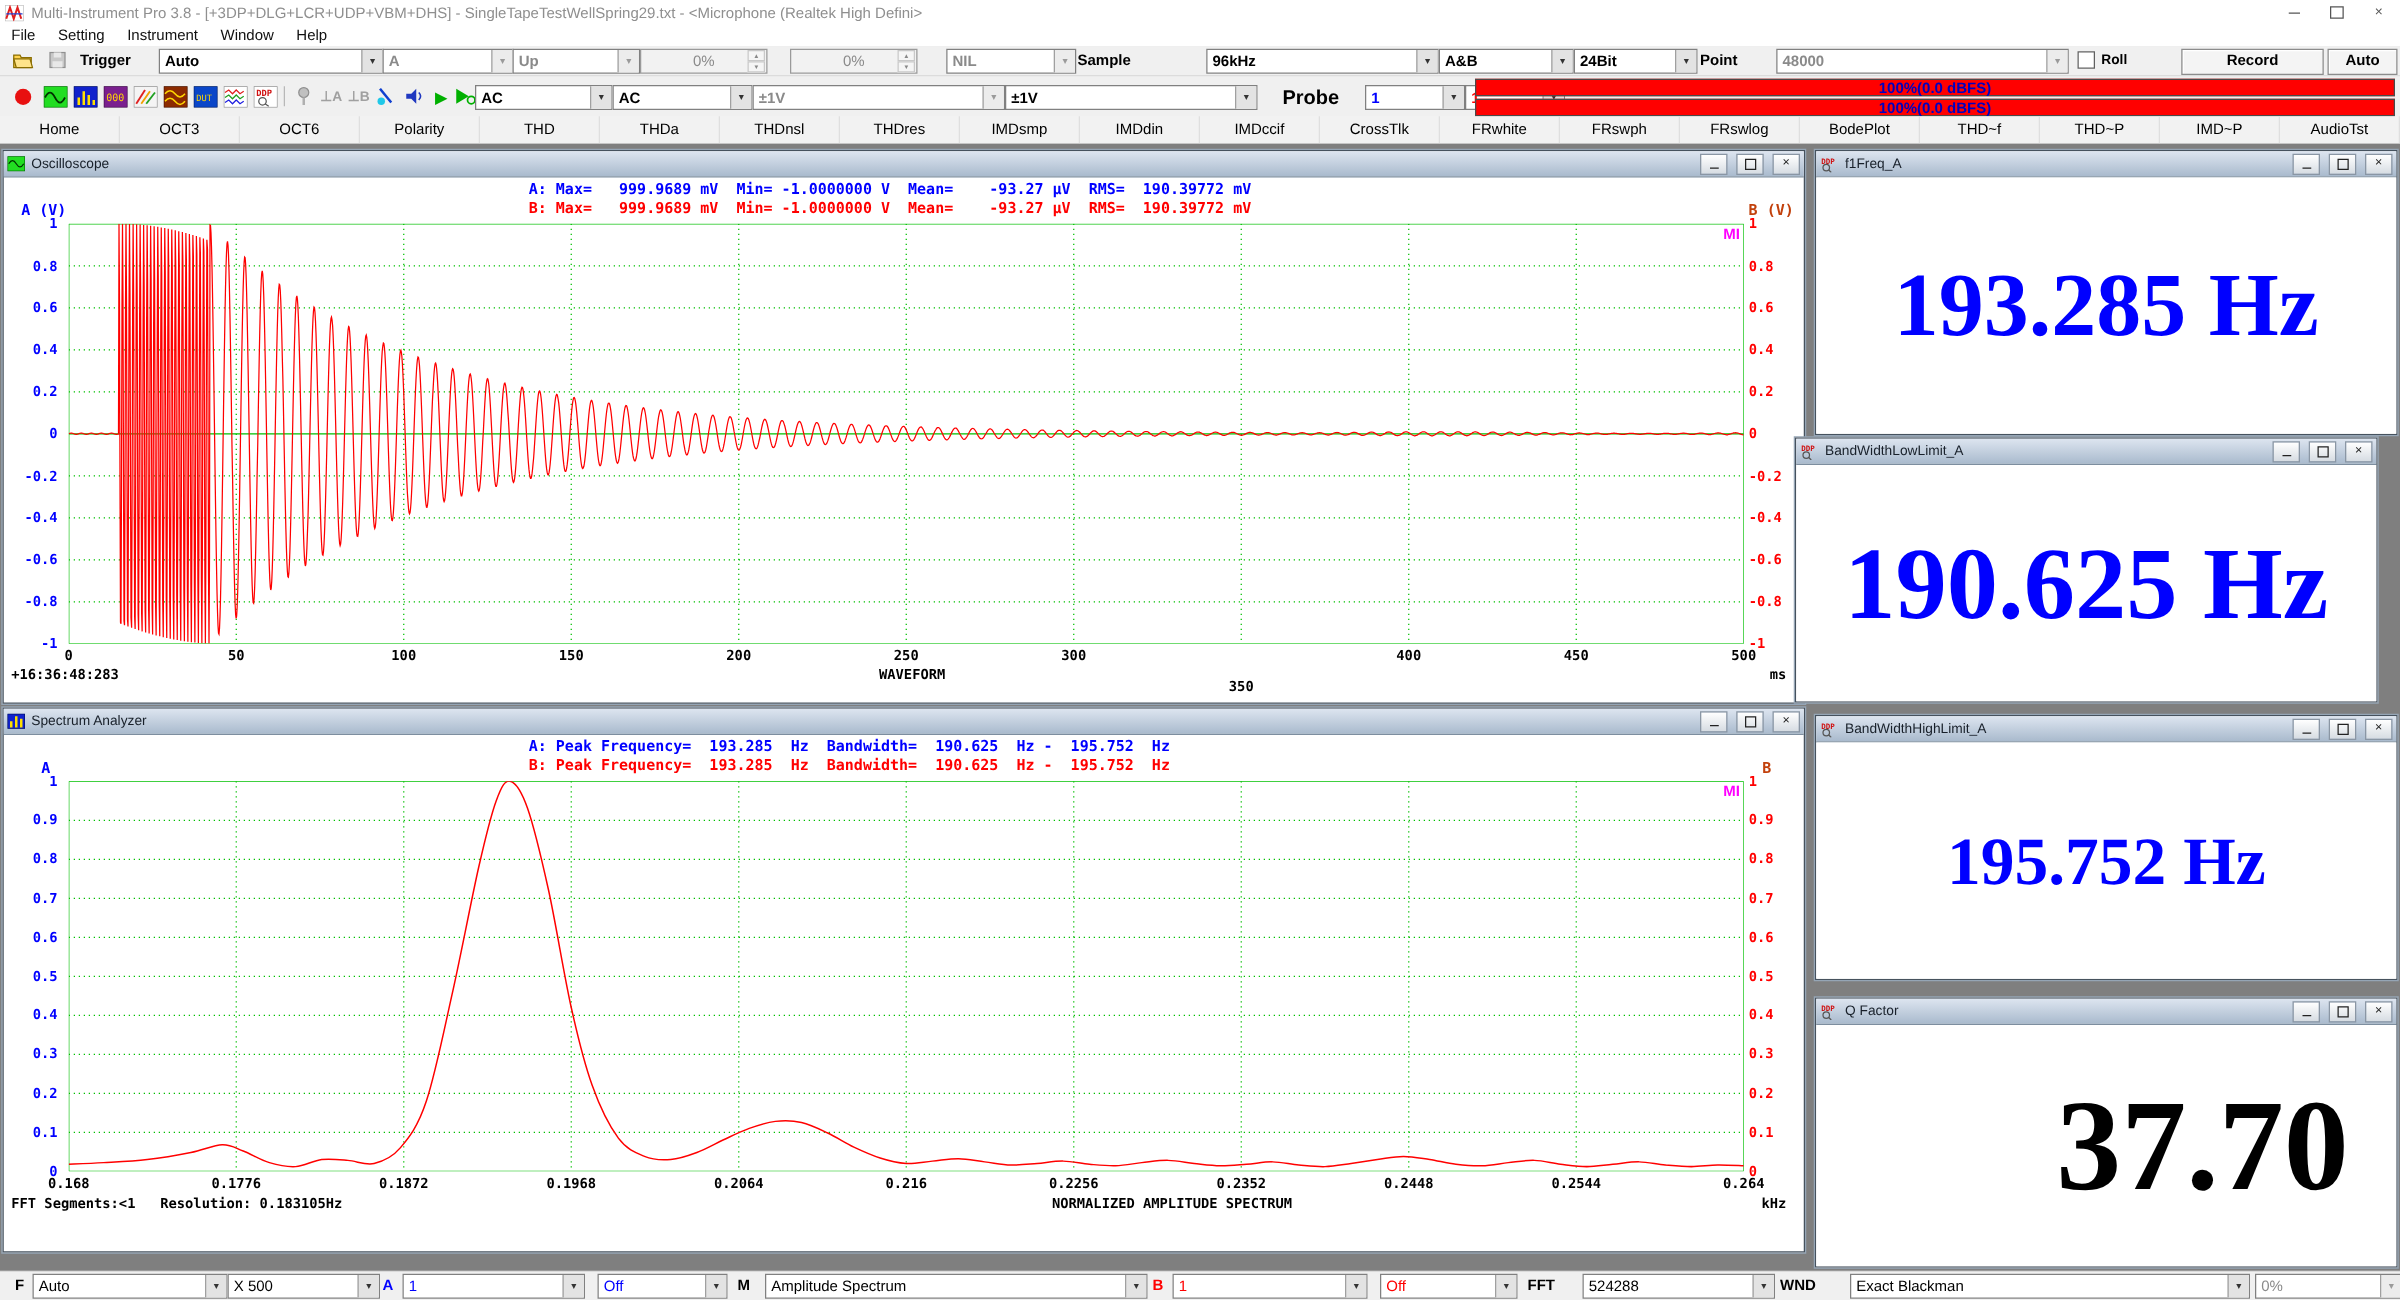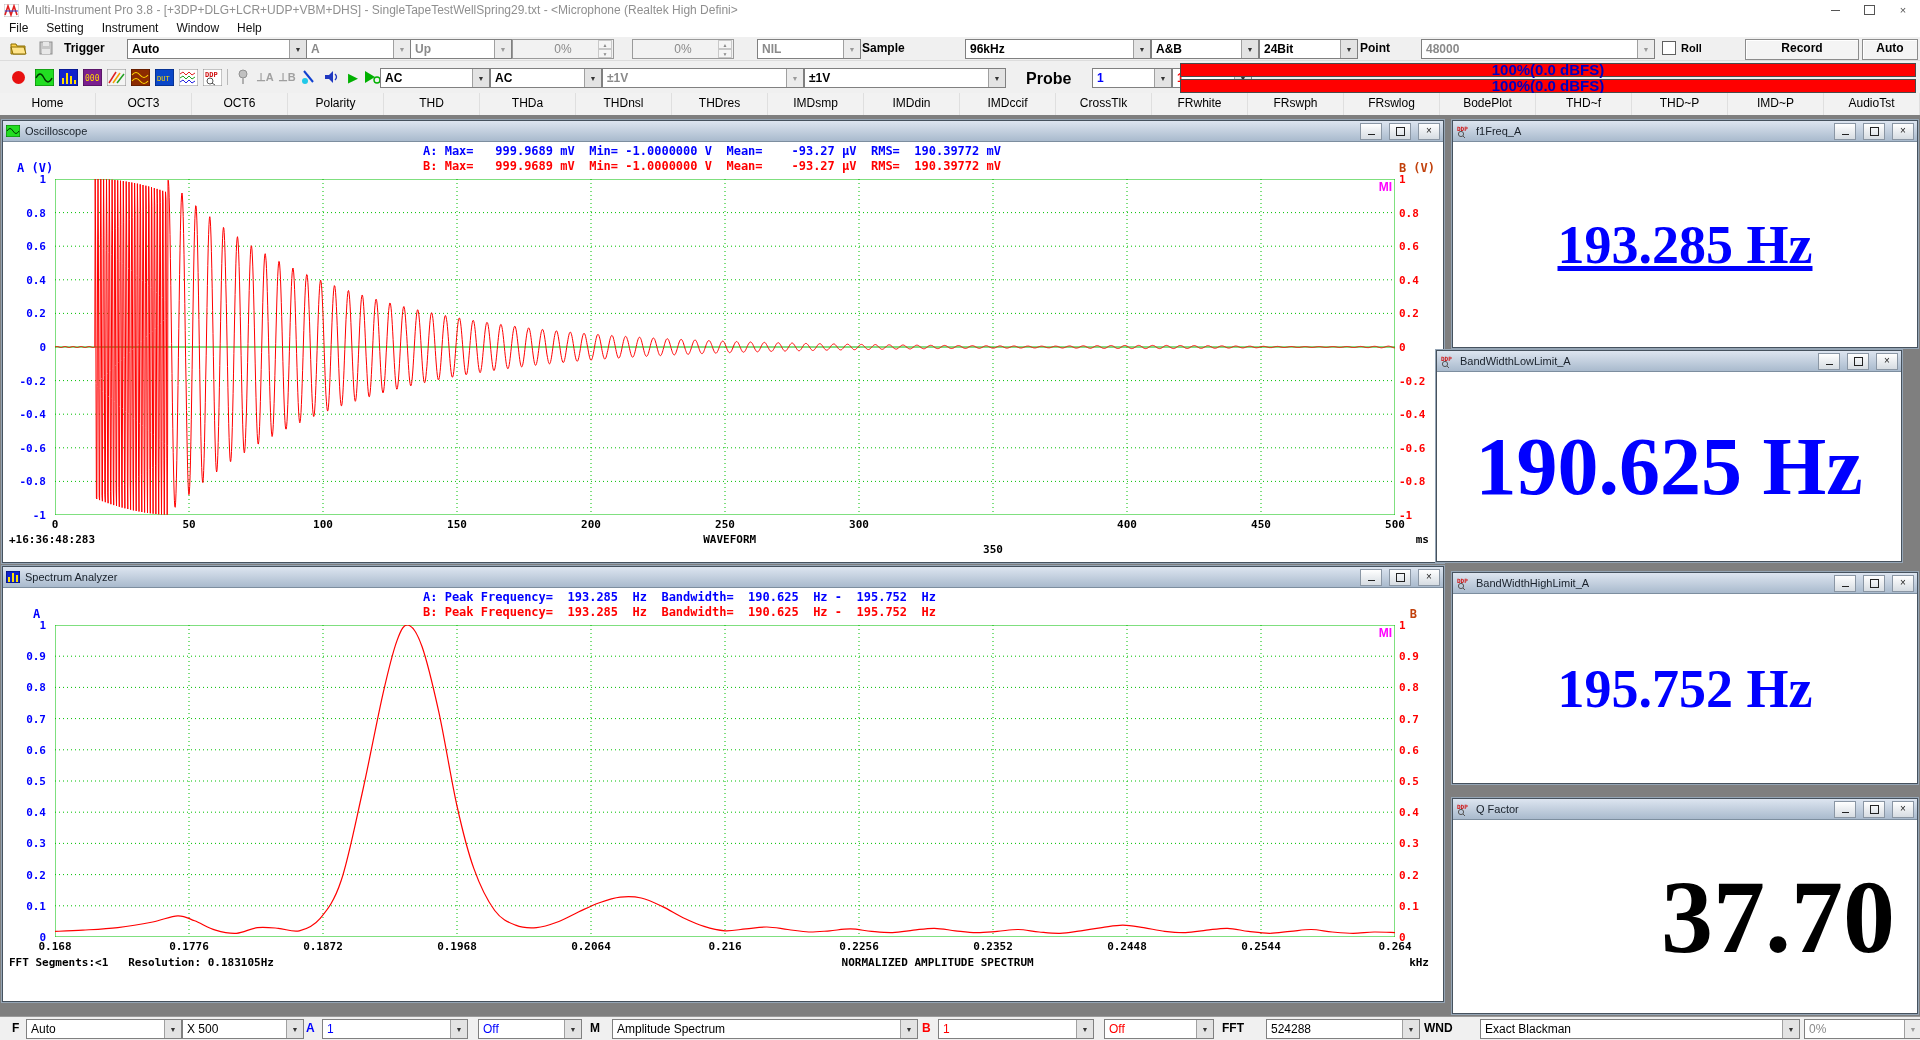--- a/index.html
+++ b/index.html
@@ -36,21 +36,21 @@
     display:flex;align-items:center;justify-content:center;}
   .btn{position:absolute;top:2px;height:19px;background:#f4f4f4;border:1px solid #8c8c8c;
     box-shadow:inset 1px 1px 0 #ffffff;text-align:center;font-size:12px;font-weight:bold;line-height:17px;color:#000;}
   .cbwrap{position:absolute;top:4px;display:flex;align-items:center;gap:5px;font-size:11px;font-weight:bold;}
   .cb{width:12px;height:12px;background:#fff;border:1px solid #606060;}
   .ic{position:absolute;top:6px;width:20px;height:20px;display:flex;align-items:center;justify-content:center;}
   .ic svg{display:block;}
   .icsep{position:absolute;top:8px;width:1px;height:16px;background:#b8b8b8;}
   .vu{position:absolute;left:1180px;right:4px;top:2px;}
   .vubar{height:12px;background:#ff0000;border:1px solid #4a4a4a;margin-bottom:2px;
-    text-align:center;font-size:15px;font-weight:bold;color:#0000c0;line-height:12px;
+    text-align:center;font-size:12px;font-weight:bold;color:#0000c0;line-height:12px;
     font-family:"Liberation Sans",sans-serif;}
   
   .workspace{position:absolute;top:115px;left:0;right:0;bottom:23px;background:#7f7f7f;}
   .iwin{position:absolute;background:#fff;border:1px solid #46525e;box-shadow:0 0 0 1px #95a5b5;}
   .ititle{position:absolute;top:0;left:0;right:0;height:20px;background:linear-gradient(#dde5f0,#a9bacd);
     display:flex;align-items:center;gap:5px;padding:0 3px;font-size:11px;color:#18202a;border-bottom:1px solid #7d8e9f;}
   .ititle .sp{flex:1;}
   .wbtn{width:20px;height:15px;background:linear-gradient(#ffffff,#d6dce2);border:1px solid #8a96a4;
     display:flex;align-items:center;justify-content:center;font-size:10px;line-height:10px;color:#222;margin-left:2px;}
   .g-min{display:block;width:7px;height:1px;background:#222;margin-top:7px;}
@@ -70,21 +70,21 @@
   .xticks{position:absolute;left:52px;right:48px;height:13px;}
   .xticks span{position:absolute;transform:translateX(-50%);top:0;font:bold 11px "DejaVu Sans Mono",monospace;color:#000;white-space:nowrap;}
   .pfoot{position:absolute;left:6px;right:48px;height:14px;font:bold 11px "DejaVu Sans Mono",monospace;color:#000;}
   .pfoot .fl{position:absolute;left:0;white-space:pre;}
   .pfoot .fc{position:absolute;transform:translateX(-50%);white-space:nowrap;}
   .pfoot .fu{position:absolute;right:-34px;white-space:nowrap;}
   
   .ddp-body{position:absolute;top:21px;left:0;right:0;bottom:0;background:#fff;
     display:flex;align-items:center;justify-content:center;
     font-family:"Liberation Serif",serif;font-weight:bold;white-space:nowrap;}
-  .ddp-body.qf{justify-content:flex-end;padding-right:22px;}
+  .ddp-body.qf{justify-content:flex-end;padding-right:38px;}
   
   .sb{position:absolute;bottom:0;left:0;right:0;height:23px;background:#f0f0f0;border-top:1px solid #9a9a9a;}
   .sb .combo{font-weight:normal;}
   .blue{color:#0000ff;} .red{color:#ff0000;}
 </style>
 </head>
 <body>
 
 <div id="app">
 
@@ -537,21 +537,21 @@
         <span>f1Freq_A</span>
         <span class="sp"></span>
         <span class="wbtn">
             <i class="g-min"></i>
           </span>
         <span class="wbtn">
             <i class="g-max"></i>
           </span>
         <span class="wbtn g-close">×</span>
       </div>
-      <div class="ddp-body" style="font-size: 54px; color: rgb(0, 0, 255); text-decoration: underline;">193.285 Hz</div>
+      <div class="ddp-body" style="font-size: 72px; color: rgb(0, 0, 255);">193.285 Hz</div>
     </div>
 
     <div class="iwin" style="left:1436px;top:235px;width:464px;height:210px">
       <div class="ititle">
         <svg width="15" height="13">
             <text x="1" y="6" font-size="6" font-family="monospace" font-weight="bold" fill="#d01010">DDP</text>
             <circle cx="5" cy="9" r="2.6" fill="none" stroke="#555"></circle>
             <line x1="7" y1="11" x2="9" y2="13" stroke="#555"></line>
           </svg>
         <span>BandWidthLowLimit_A</span>

